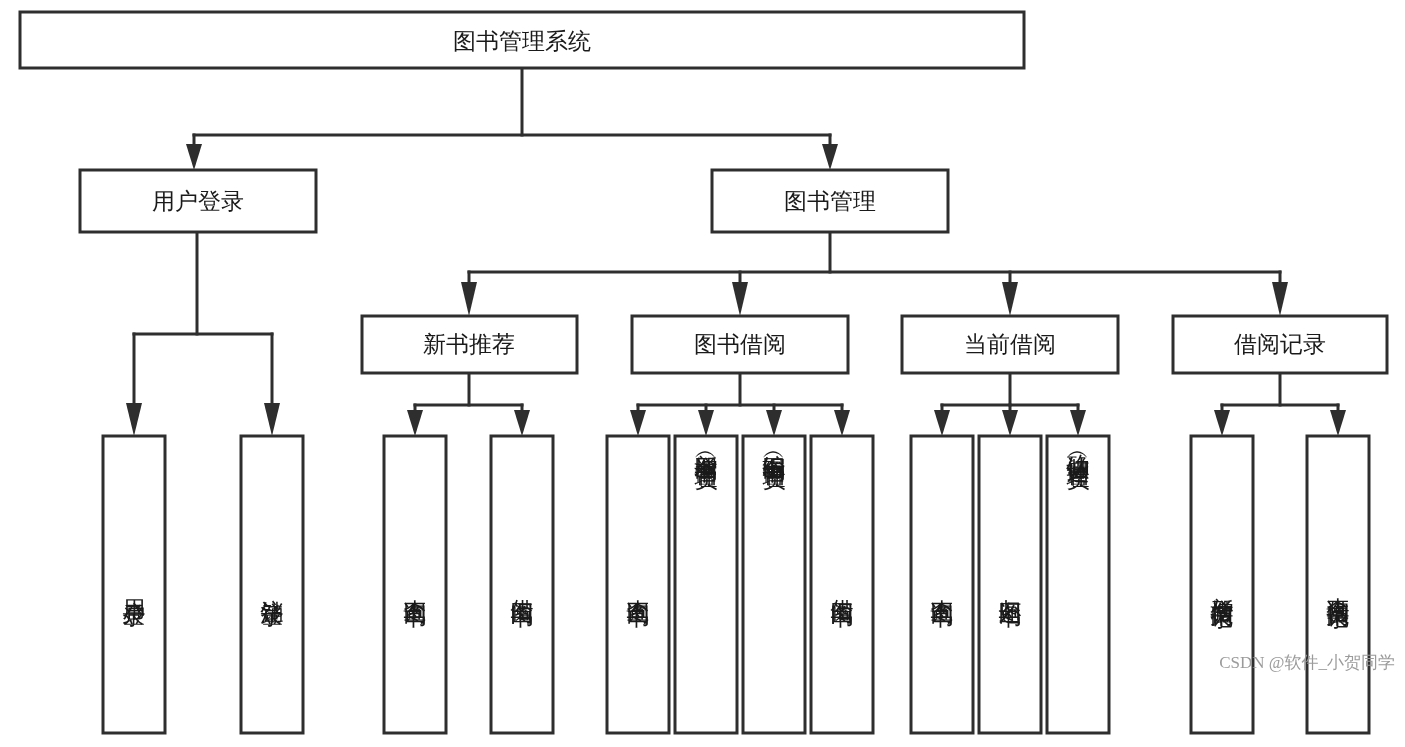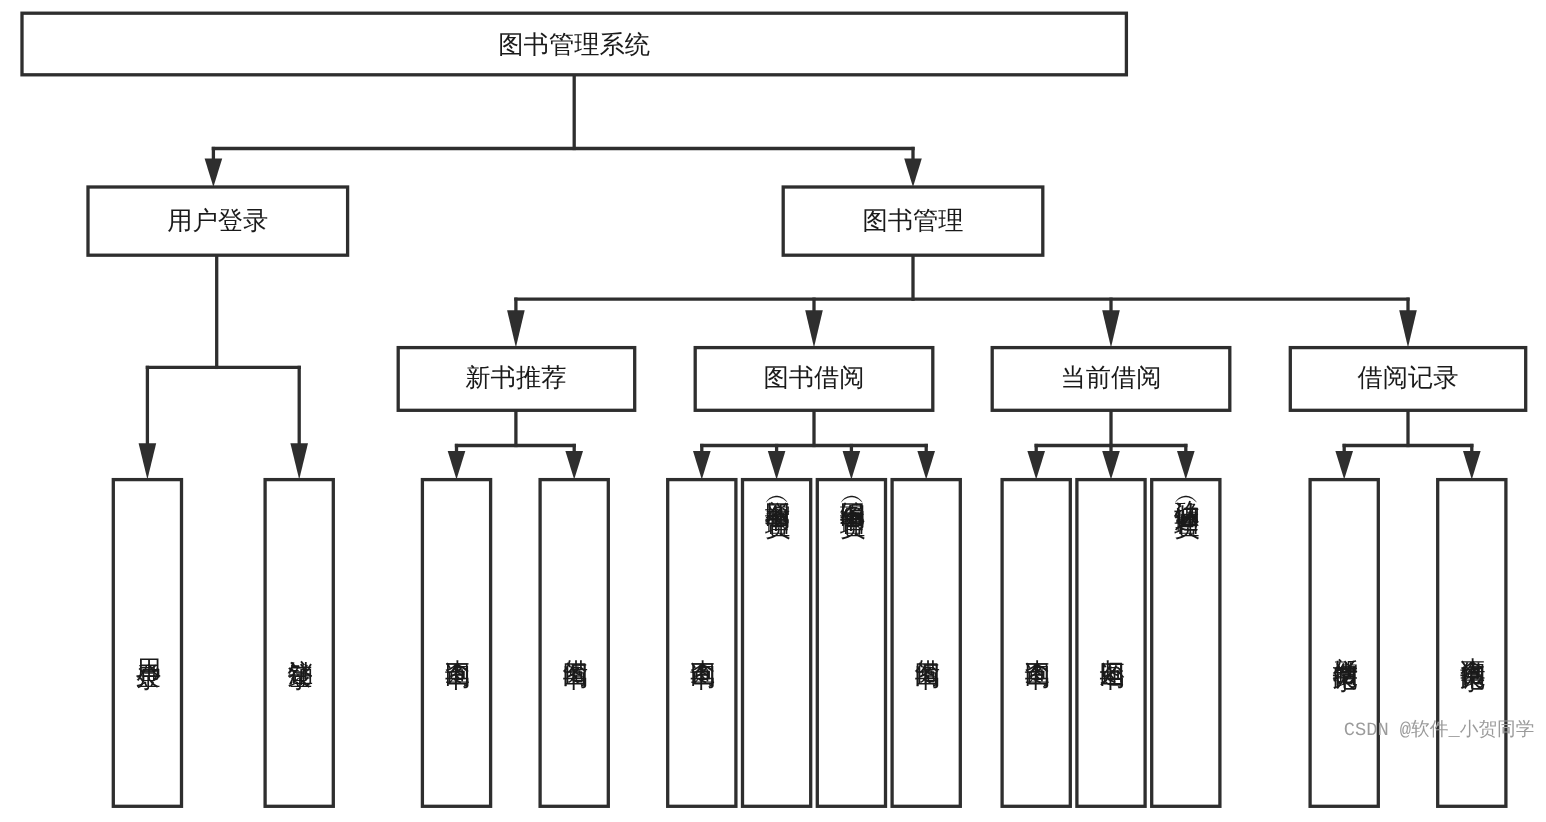--- a/index.html
+++ b/index.html
@@ -59,21 +59,21 @@
     font-size: 23px;
     line-height: 1.18;
     letter-spacing: 2px;
     color: #1a1a1a;
     white-space: nowrap;
   }
   .watermark {
     position: absolute;
     right: 10px;
     bottom: 6px;
-    font-family: Liberation Mono, monospace;
+    font-family: Liberation Serif, serif;
     font-size: 17px;
     color: #9b9b9b;
     white-space: nowrap;
   }
 </style>
 </head>
 <body>
 
 <div id="diagram-root">
 

